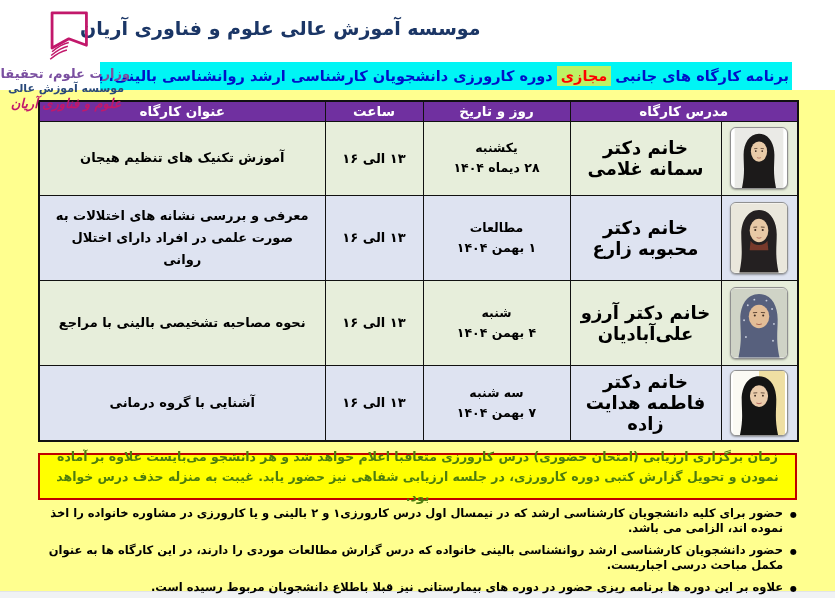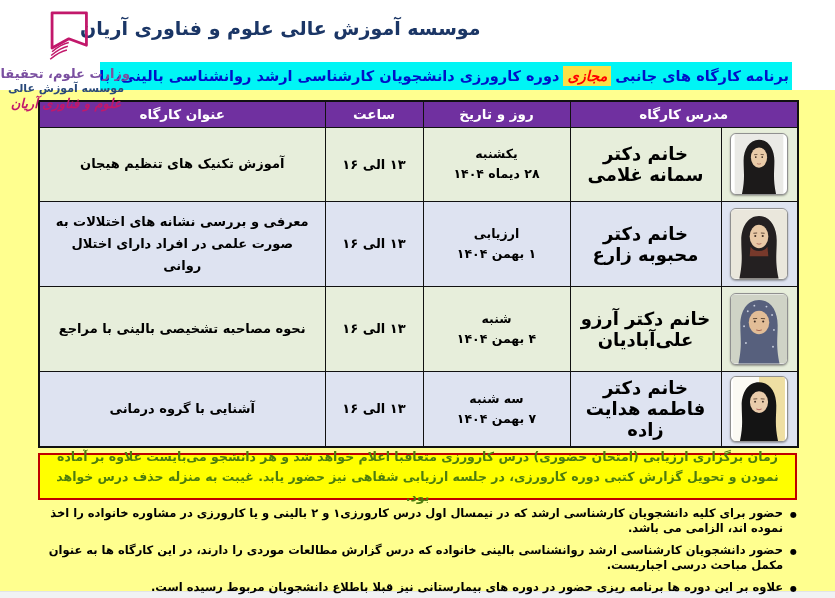--- a/index.html
+++ b/index.html
@@ -20,28 +20,28 @@
   .logo-line1 { font-size:13px; color:#7A4FA0; font-weight:bold; white-space:nowrap;margin-left:8px; }
   .logo-line2 { font-size:11px; color:#2A4A7A; font-weight:bold; white-space:nowrap; margin-top:1px; }
   .logo-line3 { font-size:13px; color:#C2186B; font-weight:bold; font-style:italic;
     font-family:"DejaVu Serif", serif; white-space:nowrap; margin-top:1px; }
 
   
   .banner { position:absolute; top:62px; left:100px; width:692px; height:28px; background:#00F5F5;
     display:flex; flex-direction:row; align-items:center; justify-content:flex-start;
     direction:rtl; white-space:nowrap; overflow:hidden; padding:0 3px; z-index:2; }
   .banner .b-text { font-size:14.5px; font-weight:bold; color:#0011C8; }
-  .banner .b-highlight { font-size:14.5px; font-weight:bold; color:#FF0000; background:#fde047;
-    padding:2px 4px; margin:0 4px;font-style:italic; }
+  .banner .b-highlight { font-size:14.5px; font-weight:bold; color:#FF0000; background:#bef264;
+    padding:2px 4px; margin:0 4px; }
 
   
   .workshop-table { position:absolute; top:100px; left:38px; width:759px; border-collapse:collapse;
     table-layout:fixed; direction:rtl; border:2px solid #111; }
   .workshop-table th, .workshop-table td { border:1px solid #111; text-align:center; vertical-align:middle; }
-  .workshop-table th { background:#7030A0; color:#ffffff; font-size:13.5px; font-weight:bold; height:26px; }
+  .workshop-table th { background:#7030A0; color:#ffffff; font-size:13.5px; font-weight:bold; height:20px; }
   .row-green td { background:#E7EEDB; }
   .row-blue  td { background:#DEE3F1; }
   .name-cell  { font-size:18px; font-weight:bold; color:#000; padding:0 4px; }
   .date-cell  { font-size:12.5px; font-weight:bold; color:#000; line-height:20px; }
   .time-cell  { font-size:13px; font-weight:bold; color:#000;margin-top:13px; }
   .title-cell { font-size:13px; font-weight:bold; color:#000; padding:0 13px; line-height:22px; }
   .photo-cell { padding:4px 6px; }
   .portrait { display:block; margin:0 auto; border-radius:6px; border:1px solid #909090;
     box-shadow:0 1px 2px rgba(0,0,0,0.35); background:#fff; }
 
@@ -130,21 +130,21 @@
             <path d="M21,40 C24,46 36,46 39,40 L40,50 L20,50 Z" fill="#77392B"></path>
             <ellipse cx="30" cy="29" rx="10" ry="12.5" fill="#E8C9A6"></ellipse>
             <circle cx="26" cy="28.5" r="1.1" fill="#3A2A20"></circle>
               <circle cx="34" cy="28.5" r="1.1" fill="#3A2A20"></circle>
             <path d="M24,25.5 L28,25.2 M32,25.2 L36,25.5" stroke="#4A3526" stroke-width="0.9" fill="none"></path>
             <path d="M27.5,36.5 Q30,38 32.5,36.5" stroke="#B07060" stroke-width="1" fill="none"></path>
           </svg>
         </td>
         <td class="name-cell">خانم دکتر محبوبه زارع</td>
         <td class="date-cell">
-          <div>ارزیابی</div>
+          <div>مطالعات</div>
           <div>۱ بهمن ۱۴۰۴</div>
         </td>
         <td class="time-cell">۱۳ الی ۱۶</td>
         <td class="title-cell">معرفی و بررسی نشانه های اختلالات به صورت علمی در افراد دارای اختلال روانی</td>
       </tr>
       <tr class="row-green" style="height:85px">
         <td class="photo-cell">
           <svg class="portrait" width="58" height="72" viewBox="0 0 60 74">
             <rect width="60" height="74" fill="#CFD3C6"></rect>
             <path d="M30,6 C17,6 10,18 10,33 C10,47 12,55 8,74 L52,74 C48,55 50,47 50,33 C50,18 43,6 30,6 Z" fill="#57607D"></path>

